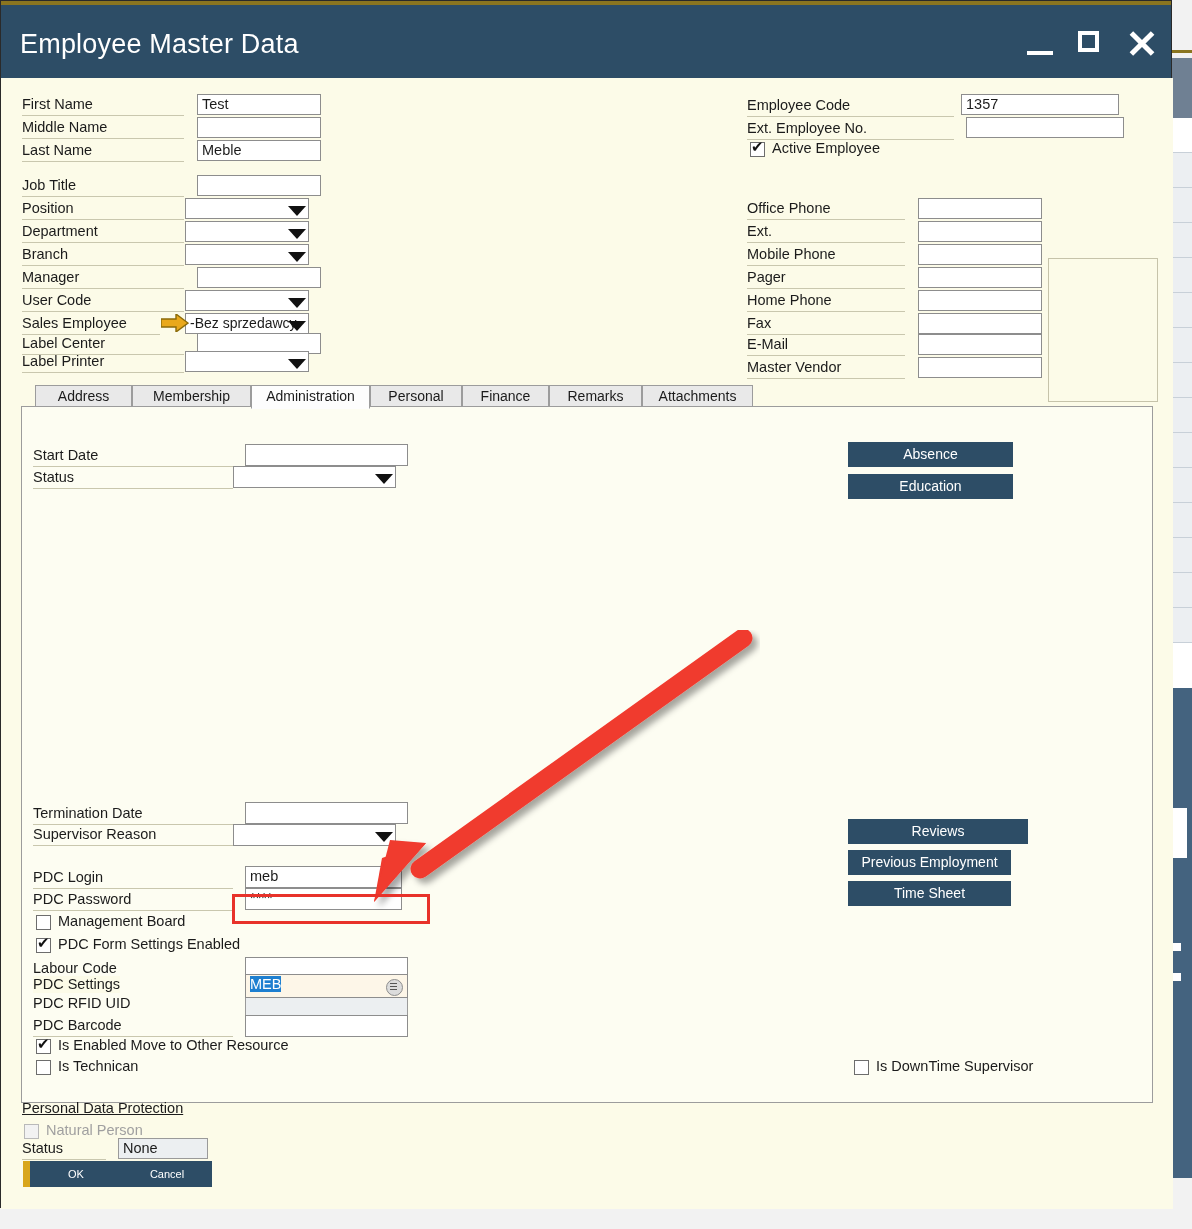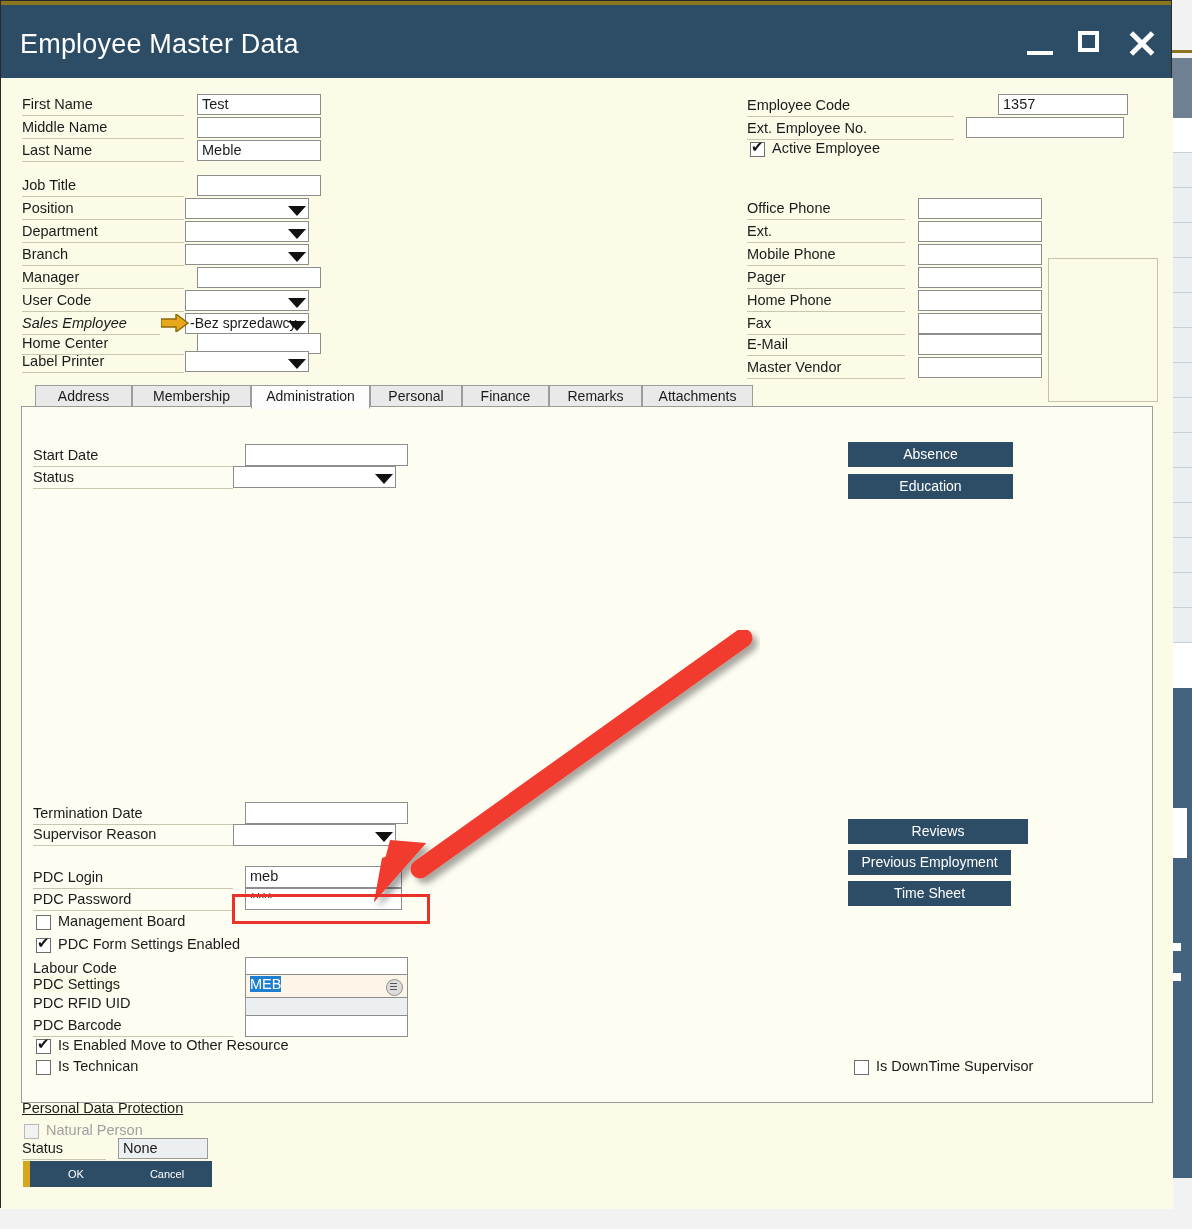--- a/index.html
+++ b/index.html
@@ -338,47 +338,47 @@
     <div class="lbl-underline" style="left:21px; top:210px; width:162px;"></div>
     <div class="txt" style="left:184px; top:189px; width:124px; height:21px;"></div>
 
     <div class="fld-label" style="left:21px; top:214px;">User Code</div>
     <div class="lbl-underline" style="left:21px; top:233px; width:162px;"></div>
     <div class="combo" style="left:184px; top:212px; width:124px; height:21px;">
       <div class="combo-box"></div>
       <div class="caret"></div>
     </div>
 
-    <div class="fld-label" style="left:21px; top:237px;font-style:italic;">Sales Employee</div>
+    <div class="fld-label" style="left:21px; top:237px;">Sales Employee</div>
     <div class="lbl-underline" style="left:21px; top:256px; width:138px;"></div>
     <div class="combo" style="left:184px; top:235px; width:124px; height:21px;">
       <div class="combo-box" style="padding-right:20px; font-size:14px;">-Bez sprzedawcy</div>
       <div class="caret"></div>
     </div>
 
-    <div class="fld-label" style="left:21px; top:257px;">Home Center</div>
+    <div class="fld-label" style="left:21px; top:257px;">Label Center</div>
     <div class="lbl-underline" style="left:21px; top:276px; width:162px;"></div>
     <div class="txt" style="left:184px; top:255px; width:124px; height:21px;"></div>
 
     <div class="fld-label" style="left:21px; top:275px;">Label Printer</div>
     <div class="lbl-underline" style="left:21px; top:294px; width:162px;"></div>
     <div class="combo" style="left:184px; top:273px; width:124px; height:21px;">
       <div class="combo-box"></div>
       <div class="caret"></div>
     </div>
 
     <div id="ann-arrow-orange">
       <svg width="28" height="18" viewBox="0 0 28 18">
         <path d="M0 5 L15 5 L15 0 L27 9 L15 18 L15 13 L0 13 Z" fill="#e9a81b" stroke="#8a6a09" stroke-width="1.4"></path>
       </svg>
     </div>
 
     <div class="fld-label" style="left:746px; top:19px;">Employee Code</div>
     <div class="lbl-underline" style="left:746px; top:38px; width:207px;"></div>
-    <div class="txt" style="left:985px; top:16px; width:130px; height:21px;">1357</div>
+    <div class="txt" style="left:948px; top:16px; width:158px; height:21px;">1357</div>
 
     <div class="fld-label" style="left:746px; top:42px;">Ext. Employee No.</div>
     <div class="lbl-underline" style="left:746px; top:61px; width:207px;"></div>
     <div class="txt" style="left:953px; top:39px; width:158px; height:21px;"></div>
 
     <div class="cb-row" style="left:749px; top:64px;">
       <div class="cb checked"></div>
       <div class="cb-label">Active Employee</div>
     </div>
 

